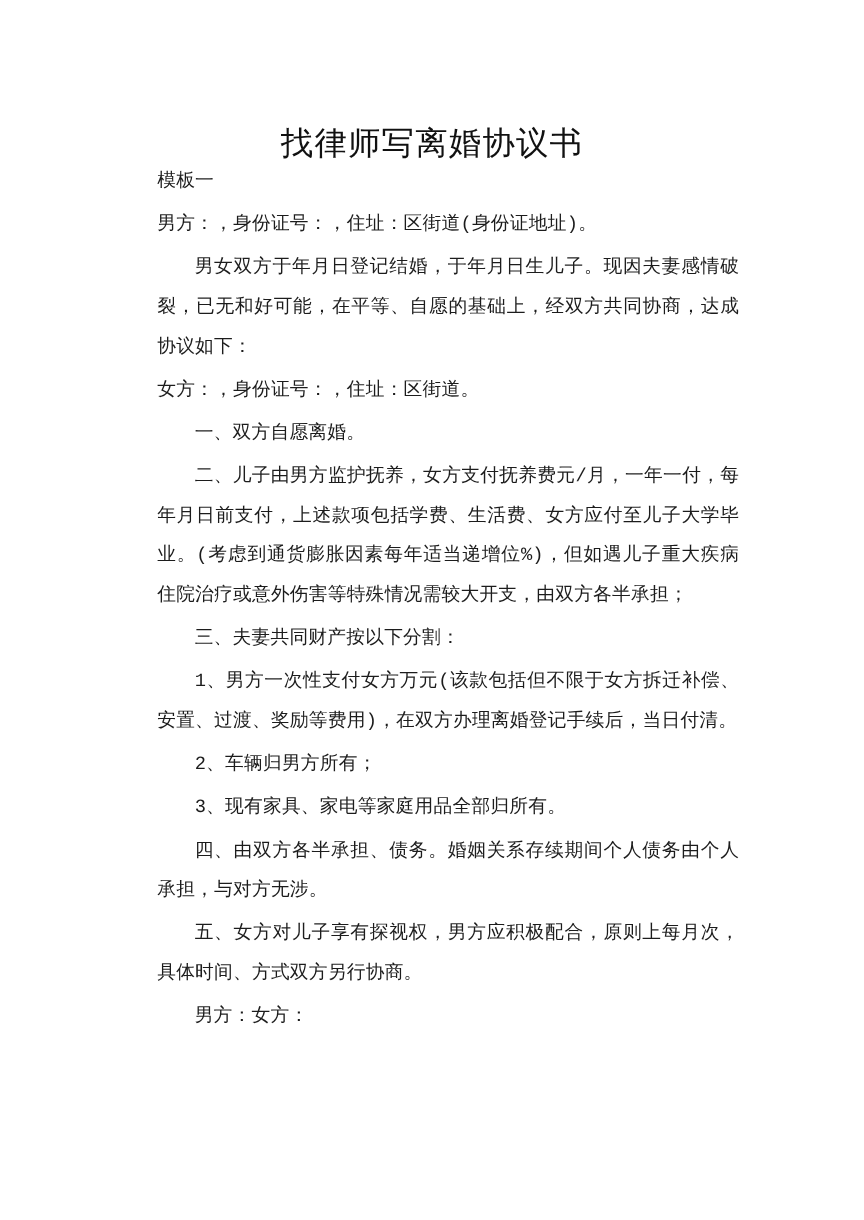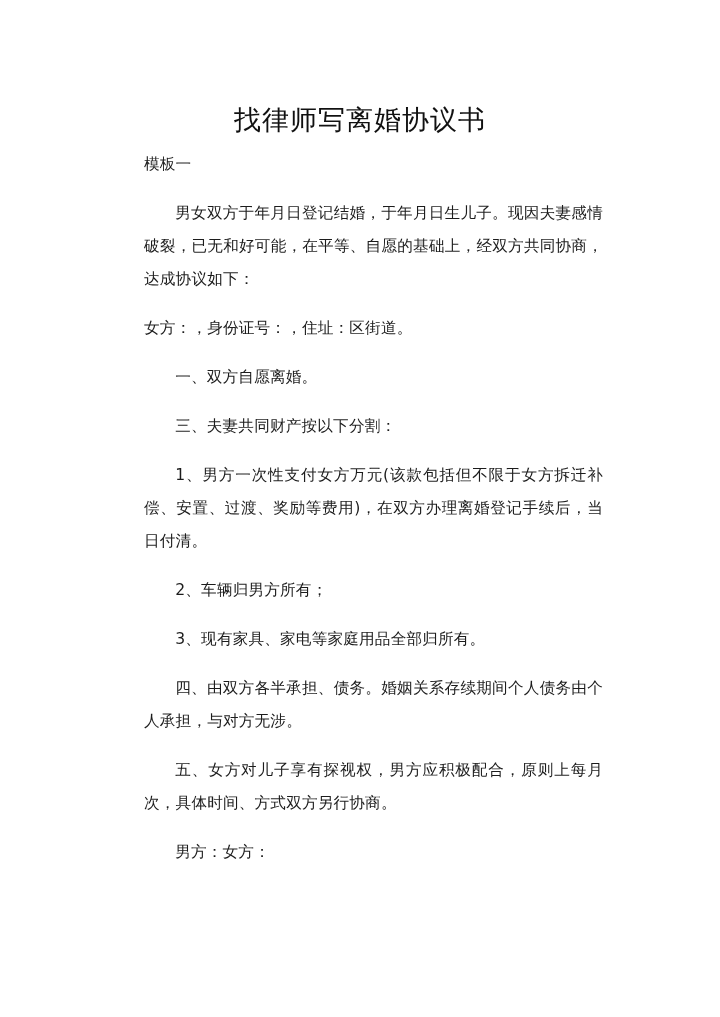--- a/index.html
+++ b/index.html
@@ -40,23 +40,24 @@
     left: 128px;
     top: 132px;
     width: 491px;
   }
   .para {
     font-size: 15.6px;
     line-height: 33px;
     color: #1c1c1c;
     text-align: justify;
     text-justify: inter-ideograph;
-    margin: 16px;
+    margin: 3px;
     letter-spacing: 0.2px;
     word-break: break-all;
+    font-family: Liberation Mono, monospace;
   }
   .para.indent {
     text-indent: 2em;
   }
   .para.flat {
     text-indent: 0;
   }
   .para.last-line-left {
     text-align-last: left;
   }
@@ -65,27 +66,29 @@
 <body>
 
 <div class="page">
 
   <h1 class="doc-title">找律师写离婚协议书</h1>
 
   <div class="body-block">
 
     <p class="para flat last-line-left">模板一</p>
 
+    <p class="para flat last-line-left">男方：，身份证号：，住址：区街道(身份证地址)。</p>
 
     <p class="para indent last-line-left">男女双方于年月日登记结婚，于年月日生儿子。现因夫妻感情破裂，已无和好可能，在平等、自愿的基础上，经双方共同协商，达成协议如下：</p>
 
     <p class="para flat last-line-left">女方：，身份证号：，住址：区街道。</p>
 
     <p class="para indent last-line-left">一、双方自愿离婚。</p>
 
+    <p class="para indent last-line-left">二、儿子由男方监护抚养，女方支付抚养费元/月，一年一付，每年月日前支付，上述款项包括学费、生活费、女方应付至儿子大学毕业。(考虑到通货膨胀因素每年适当递增位%)，但如遇儿子重大疾病住院治疗或意外伤害等特殊情况需较大开支，由双方各半承担；</p>
 
     <p class="para indent last-line-left">三、夫妻共同财产按以下分割：</p>
 
     <p class="para indent last-line-left">1、男方一次性支付女方万元(该款包括但不限于女方拆迁补偿、安置、过渡、奖励等费用)，在双方办理离婚登记手续后，当日付清。</p>
 
     <p class="para indent last-line-left">2、车辆归男方所有；</p>
 
     <p class="para indent last-line-left">3、现有家具、家电等家庭用品全部归所有。</p>
 
 

